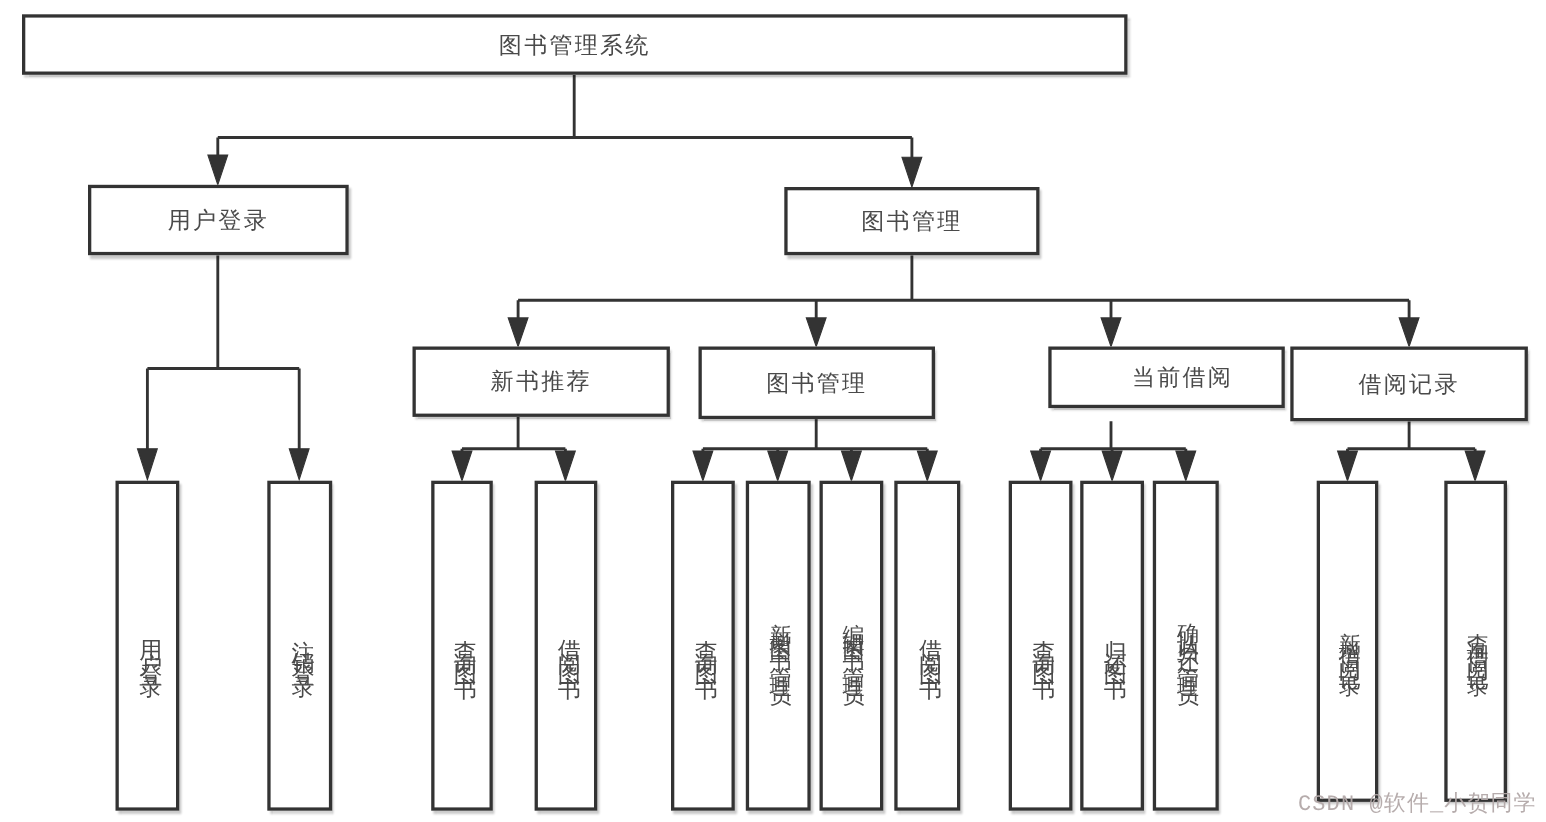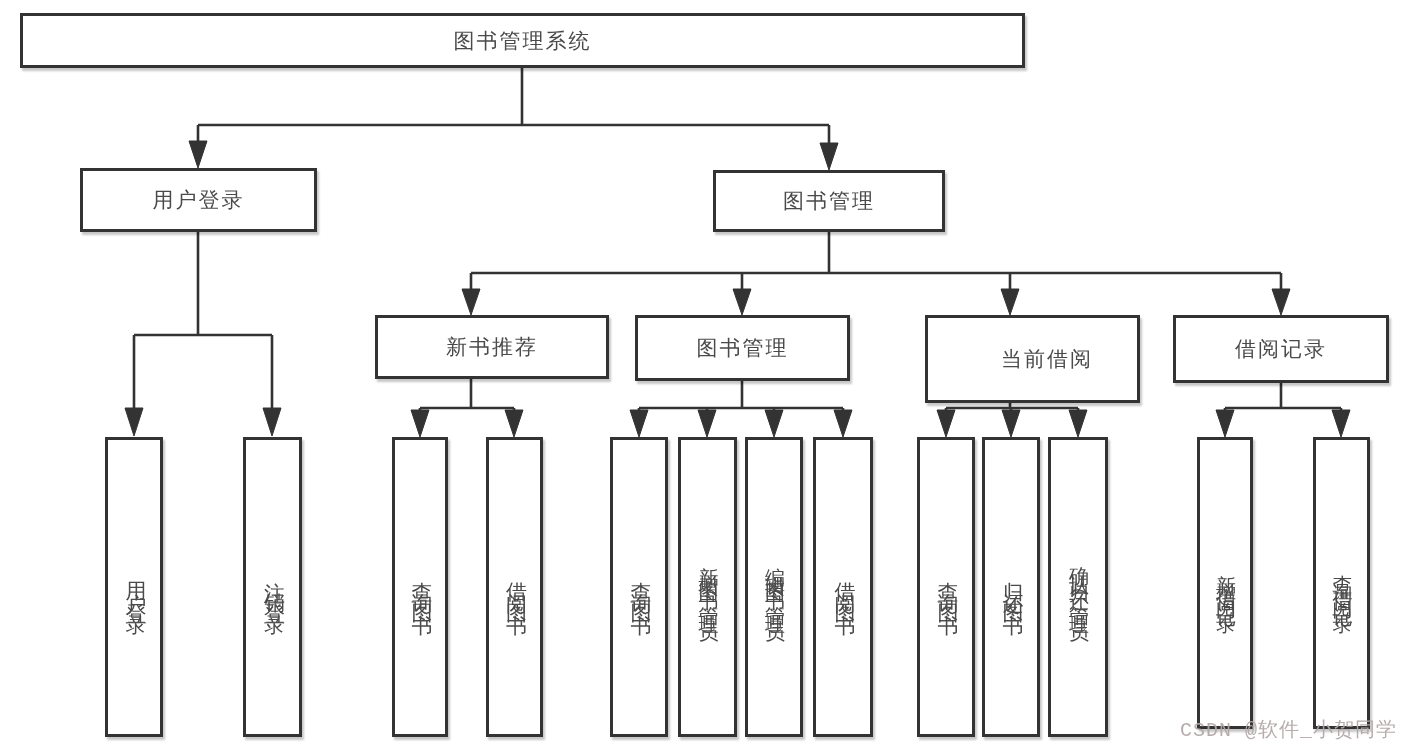--- a/index.html
+++ b/index.html
@@ -34,21 +34,21 @@
   .v4 span{font-size:21px;letter-spacing:11px;}
   .v6 span{font-size:20px;letter-spacing:8px;}
   .v9 span{font-size:20px;letter-spacing:8px;}
 
   
   #n-root        {left:20px;  top:13px;  width:1005px; height:55px;}
   #n-user-login  {left:80px;  top:168px; width:237px;  height:64px;}
   #n-book-mgmt   {left:713px; top:170px; width:232px;  height:62px;}
   #n-new-book    {left:375px; top:315px; width:234px;  height:64px;}
   #n-book-borrow {left:635px; top:315px; width:215px;  height:66px;}
-  #n-cur-borrow  {left:925px; top:315px; width:215px;  height:88px;padding-left:29px;}
+  #n-cur-borrow  {left:953px; top:315px; width:215px;  height:56px;padding-left:29px;}
   #n-borrow-rec  {left:1173px;top:315px; width:216px;  height:68px;}
 
   
   #n-leaf-login   {left:105px; top:437px; width:58px; height:300px;}
   #n-leaf-logout  {left:243px; top:437px; width:59px; height:300px;}
   #n-leaf-nb-q    {left:392px; top:437px; width:56px; height:300px;}
   #n-leaf-nb-b    {left:486px; top:437px; width:57px; height:300px;}
   #n-leaf-bb-q    {left:610px; top:437px; width:58px; height:300px;}
   #n-leaf-bb-add  {left:678px; top:437px; width:59px; height:300px;}
   #n-leaf-bb-edit {left:745px; top:437px; width:58px; height:300px;}

